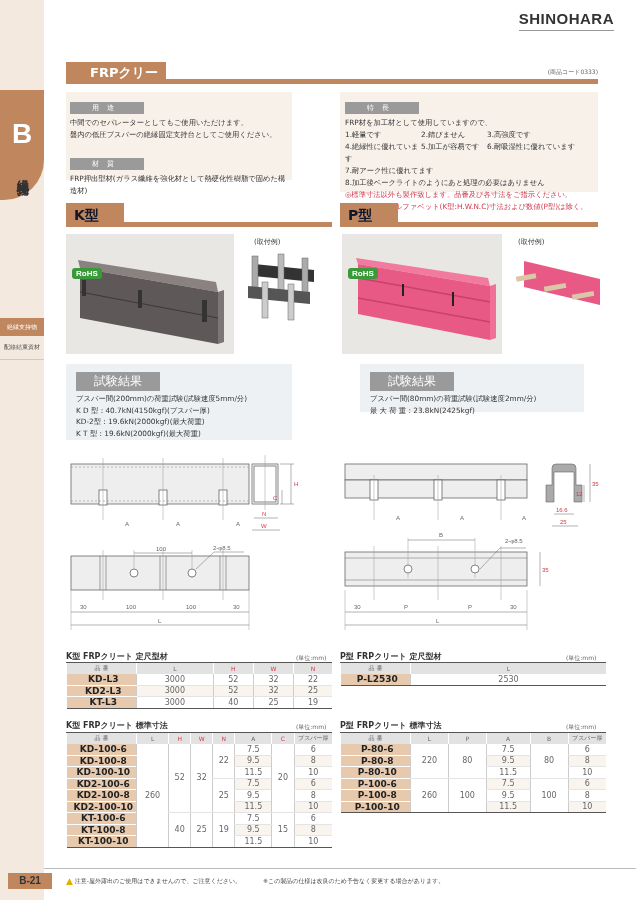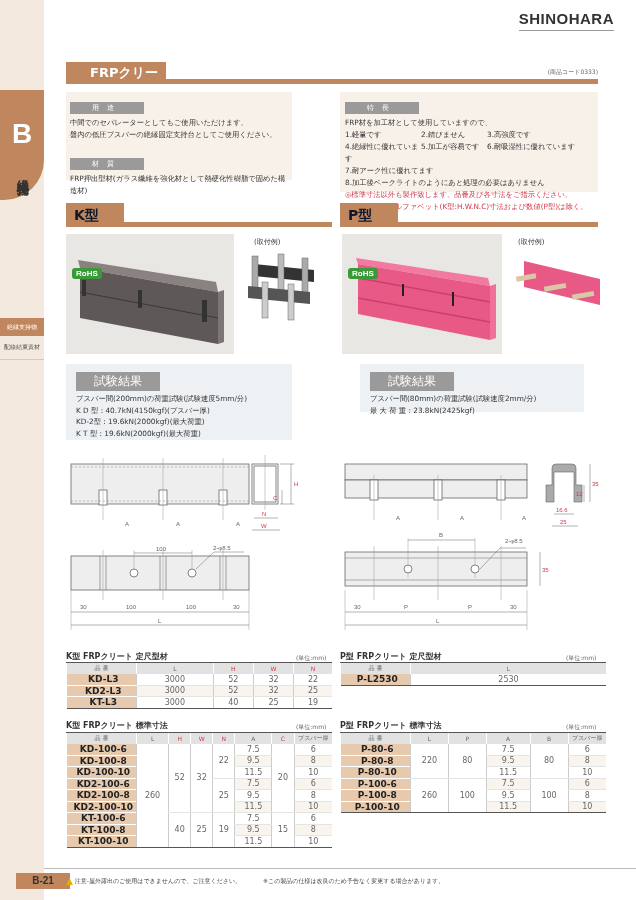--- a/index.html
+++ b/index.html
@@ -33,21 +33,21 @@
   .unit { position: absolute; font-size: 6px; color: #666; }
   table.spec { position: absolute; border-collapse: collapse; font-size: 8px; }
   table.spec th { background: #e2e2e2; color: #666; font-weight: normal; font-size: 6px; height: 11px; border-left: 1px solid #fff; text-align: center; border-top: 1.5px solid #555; }
   table.spec th.r { color: #d0384a; }
   table.spec td { height: 11.5px; text-align: center; color: #666; border-left: 1px solid #ccc; border-bottom: 1px solid #e4e4e4; font-size: 8px; }
   table.spec td.name { background: #e7c9ae; color: #222; text-align: center; padding-left: 4px; font-weight: bold; font-size: 9px; border-left: none; border-bottom: 1px solid #fff; }
   table.spec td.alt { background: #faf4ee; }
   table.spec tr:last-child td { border-bottom: 1.5px solid #555; }
   table.spec td.span { border-bottom: 1.5px solid #555; }
   .footer-line { position: absolute; left: 44px; top: 868px; width: 592px; height: 1px; background: #bbb; }
-  .pagenum { position: absolute; left: 16px; top: 873px; width: 54px; height: 16px; background: #c0865e; color: #333; font-size: 10px; font-weight: bold; text-align: center; line-height: 16px; font-family: "Liberation Sans", sans-serif; }
+  .pagenum { position: absolute; left: 8px; top: 873px; width: 44px; height: 16px; background: #c0865e; color: #333; font-size: 10px; font-weight: bold; text-align: center; line-height: 16px; font-family: "Liberation Sans", sans-serif; }
   .footer-note { position: absolute; left: 66px; top: 876px; font-size: 6px; color: #444; }
   .warn { display: inline-block; color: #e0b000; font-size: 9px; vertical-align: middle; }
   svg text { font-family: "Liberation Sans", sans-serif; }
 </style>
 </head>
 <body>
 
 <div class="sidebar">
   <div class="tab"></div>
   <div class="letter">B</div>

